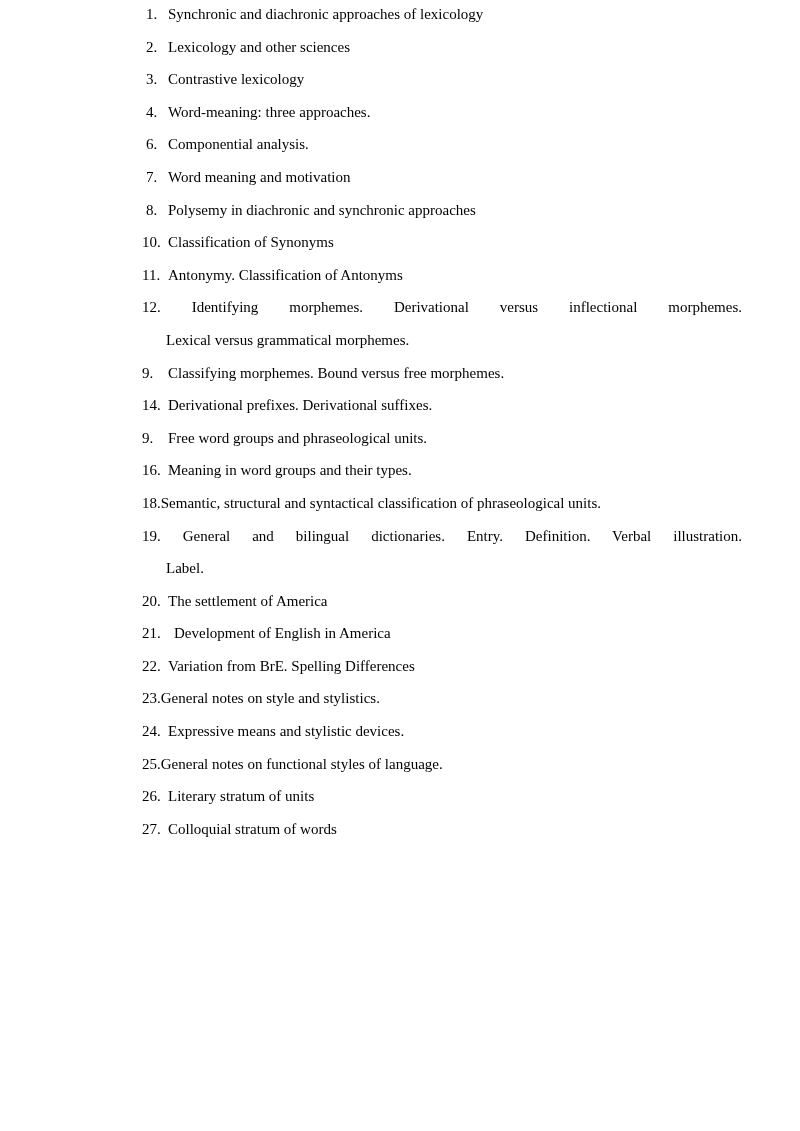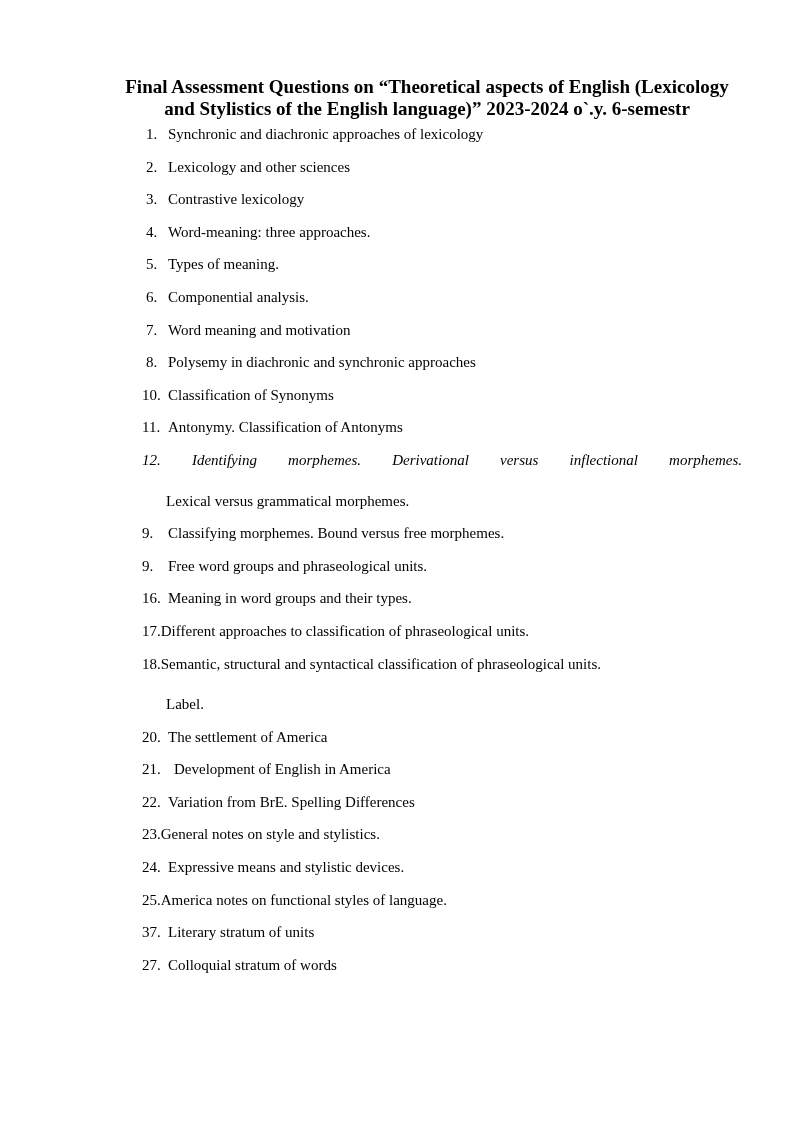--- a/index.html
+++ b/index.html
@@ -40,60 +40,54 @@
   .item.wide .num {
     width: 32px;
   }
   .item.tight .num {
     display: inline;
     width: auto;
   }
   .jfirst {
     text-align: justify;
     text-align-last: justify;
-    font-style: italic;
   }
   .jrest {
     padding-left: 24px;
-    margin-top: 8px;
   }
 </style>
 </head>
 <body>
 
 <div class="page">
-  <div class="doc-title">
-    <div class="title-line">Final Assessment Questions on “Theoretical aspects of English (Lexicology</div>
-    <div class="title-line">and Stylistics of the English language)” 2023-2024 o`.y. 6-semestr</div>
-  </div>
   <div class="question-list" id="question-list">
       <div class="item normal"><span class="num single">1.</span><span class="txt">Synchronic and diachronic approaches of lexicology</span></div>
       <div class="item normal"><span class="num single">2.</span><span class="txt">Lexicology and other sciences</span></div>
       <div class="item normal"><span class="num single">3.</span><span class="txt">Contrastive lexicology</span></div>
       <div class="item normal"><span class="num single">4.</span><span class="txt">Word-meaning: three approaches.</span></div>
-      <div class="item normal"><span class="num single">5.</span><span class="txt">Types of meaning.</span></div>
       <div class="item normal"><span class="num single">6.</span><span class="txt">Componential analysis.</span></div>
       <div class="item normal"><span class="num single">7.</span><span class="txt">Word meaning and motivation</span></div>
       <div class="item normal"><span class="num single">8.</span><span class="txt">Polysemy in diachronic and synchronic approaches</span></div>
       <div class="item normal"><span class="num">10.</span><span class="txt">Classification of Synonyms</span></div>
       <div class="item normal"><span class="num">11.</span><span class="txt">Antonymy. Classification of Antonyms</span></div>
       <div class="item justify">
         <div class="jfirst">12. Identifying morphemes. Derivational versus inflectional morphemes.</div>
         <div class="jrest">Lexical versus grammatical morphemes.</div>
       </div>
       <div class="item normal"><span class="num">9.</span><span class="txt">Classifying morphemes. Bound versus free morphemes.</span></div>
+      <div class="item normal"><span class="num">14.</span><span class="txt">Derivational prefixes. Derivational suffixes.</span></div>
       <div class="item normal"><span class="num">9.</span><span class="txt">Free word groups and phraseological units.</span></div>
       <div class="item normal"><span class="num">16.</span><span class="txt">Meaning in word groups and their types.</span></div>
-      <div class="item tight"><span class="num">17.</span><span class="txt">Different approaches to classification of phraseological units.</span></div>
       <div class="item tight"><span class="num">18.</span><span class="txt">Semantic, structural and syntactical classification of phraseological units.</span></div>
       <div class="item justify">
+        <div class="jfirst">19. General and bilingual dictionaries. Entry. Definition. Verbal illustration.</div>
         <div class="jrest">Label.</div>
       </div>
       <div class="item normal"><span class="num">20.</span><span class="txt">The settlement of America</span></div>
       <div class="item wide"><span class="num">21.</span><span class="txt">Development of English in America</span></div>
       <div class="item normal"><span class="num">22.</span><span class="txt">Variation from BrE. Spelling Differences</span></div>
       <div class="item tight"><span class="num">23.</span><span class="txt">General notes on style and stylistics.</span></div>
       <div class="item normal"><span class="num">24.</span><span class="txt">Expressive means and stylistic devices.</span></div>
-      <div class="item tight"><span class="num">25.</span><span class="txt">America notes on functional styles of language.</span></div>
-      <div class="item normal"><span class="num">37.</span><span class="txt">Literary stratum of units</span></div>
+      <div class="item tight"><span class="num">25.</span><span class="txt">General notes on functional styles of language.</span></div>
+      <div class="item normal"><span class="num">26.</span><span class="txt">Literary stratum of units</span></div>
       <div class="item normal"><span class="num">27.</span><span class="txt">Colloquial stratum of words</span></div>
     </div>
 </div>
 
 </body></html>

